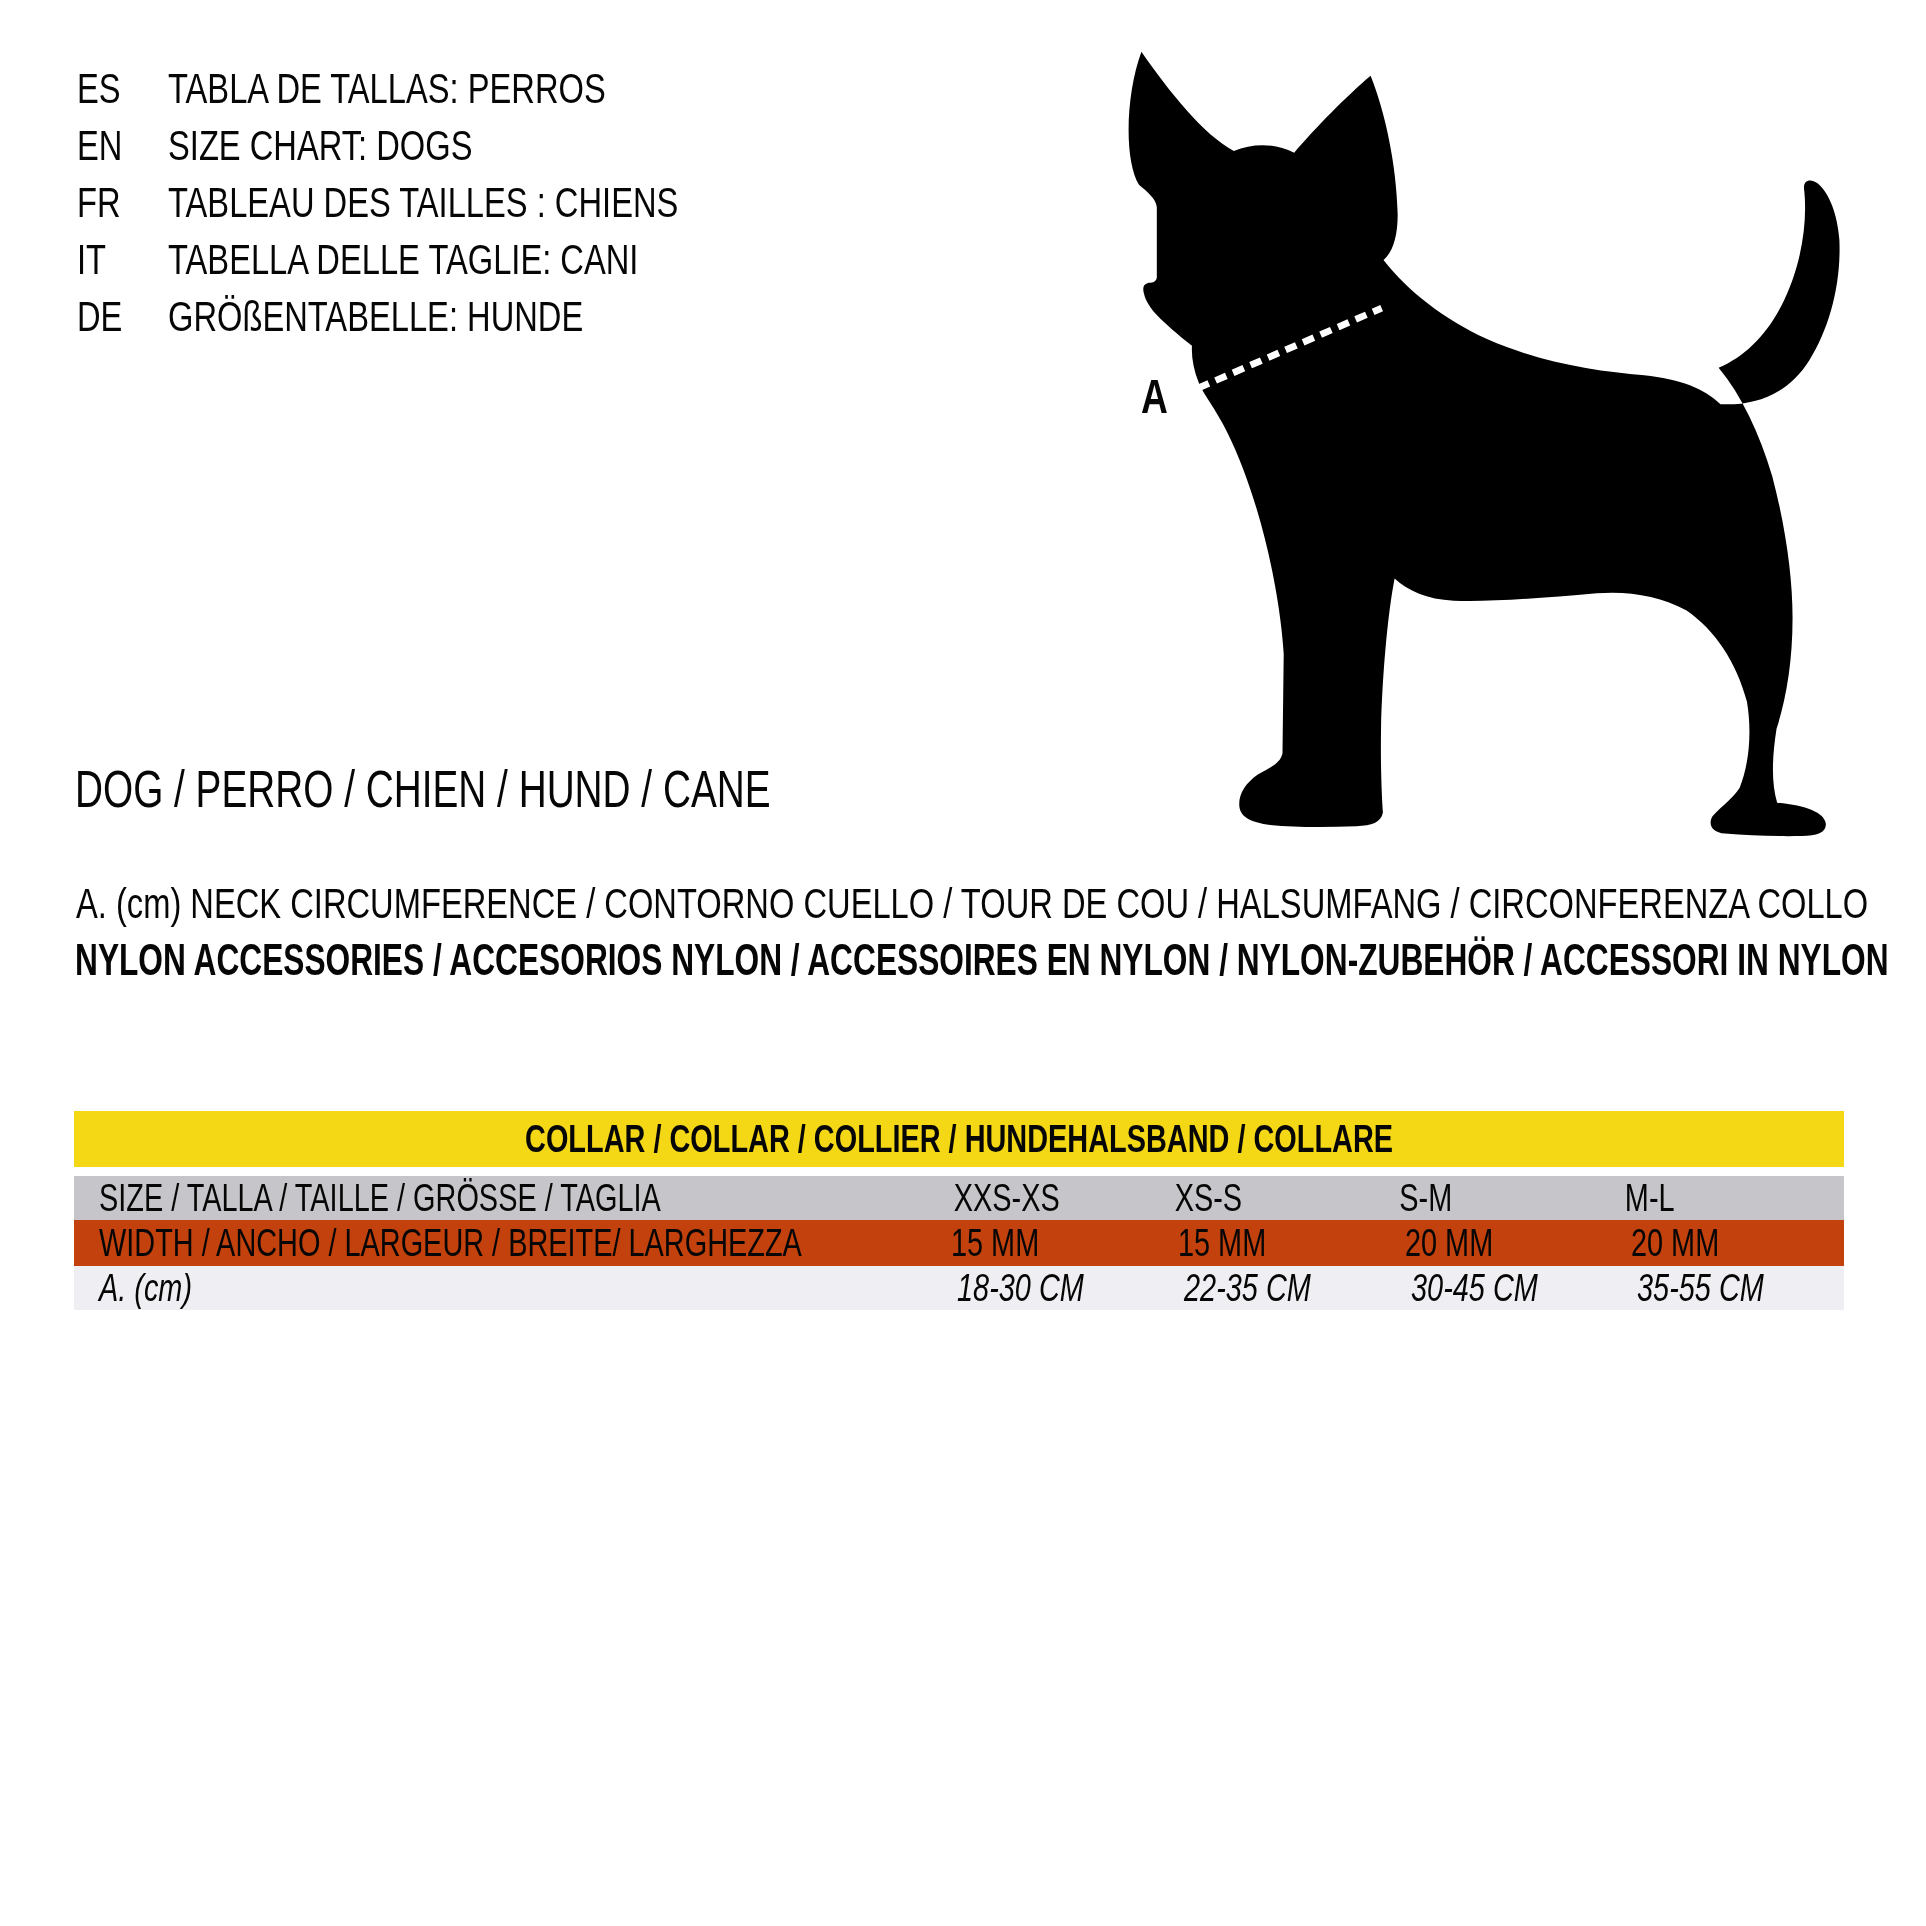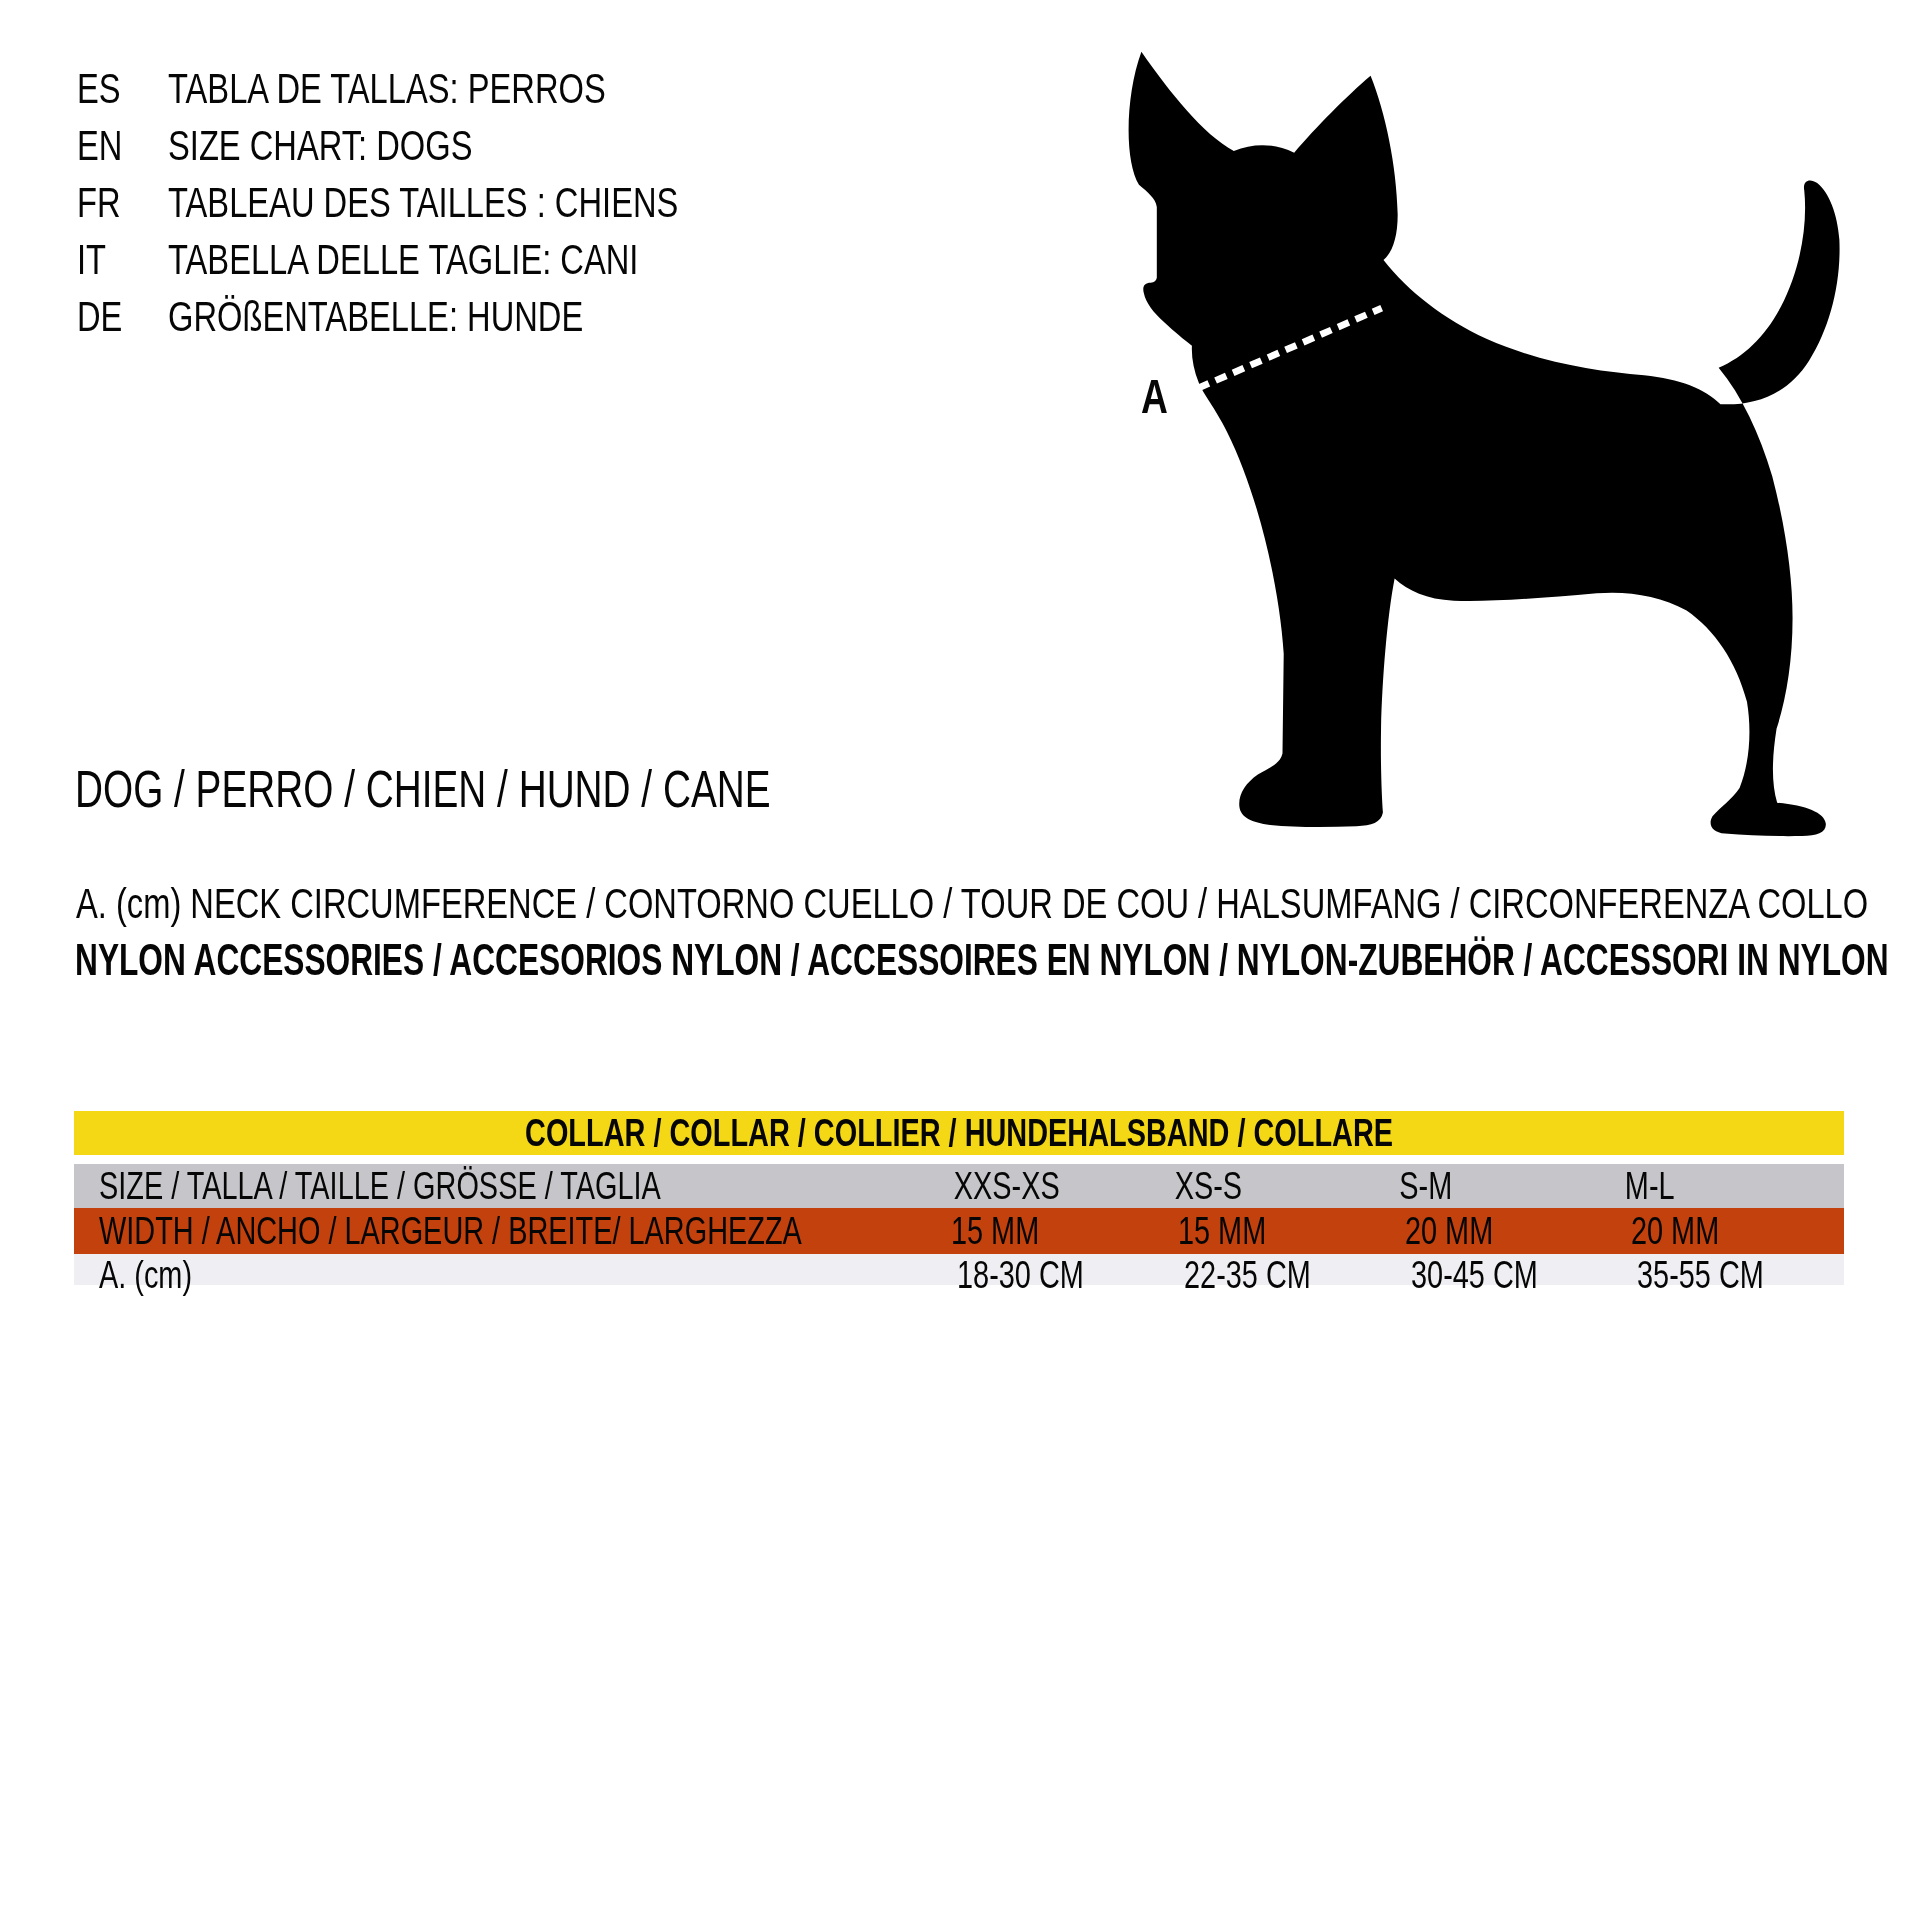--- a/index.html
+++ b/index.html
@@ -16,25 +16,25 @@
   
   .dog-wrap{position:absolute;left:1103px;top:37px;width:752px;height:807px;}
   .a-label{position:absolute;left:1141px;top:372px;font-size:49px;line-height:1;font-weight:700;}
   
   .caption{position:absolute;left:75px;top:762px;font-size:51px;line-height:56px;}
   .note1{position:absolute;left:76px;top:875px;font-size:43px;line-height:56px;}
   .note2{position:absolute;left:75px;top:932px;font-size:44px;line-height:56px;}
   .note2 .cond{transform:scaleX(0.72);}
   
   .size-table{position:absolute;left:74px;top:1111px;width:1770px;font-size:38px;}
-  .t-header{height:44px;display:flex;align-items:center;justify-content:center;}
+  .t-header{height:56px;display:flex;align-items:center;justify-content:center;}
   .t-row{display:grid;grid-template-columns:863px 1fr 1fr 1fr 1fr;align-items:center;}
   .t-row.r1{height:44px;}
   .t-row.r2{height:46px;}
-  .t-row.r3{height:31px;}
+  .t-row.r3{height:44px;font-style:italic;}
   .t-label{padding-left:25px;}
   .t-val{text-align:left;}
 </style>
 </head>
 <body>
 
 <div class="page">
 
   <div class="langs">
     <div class="lang-row">

